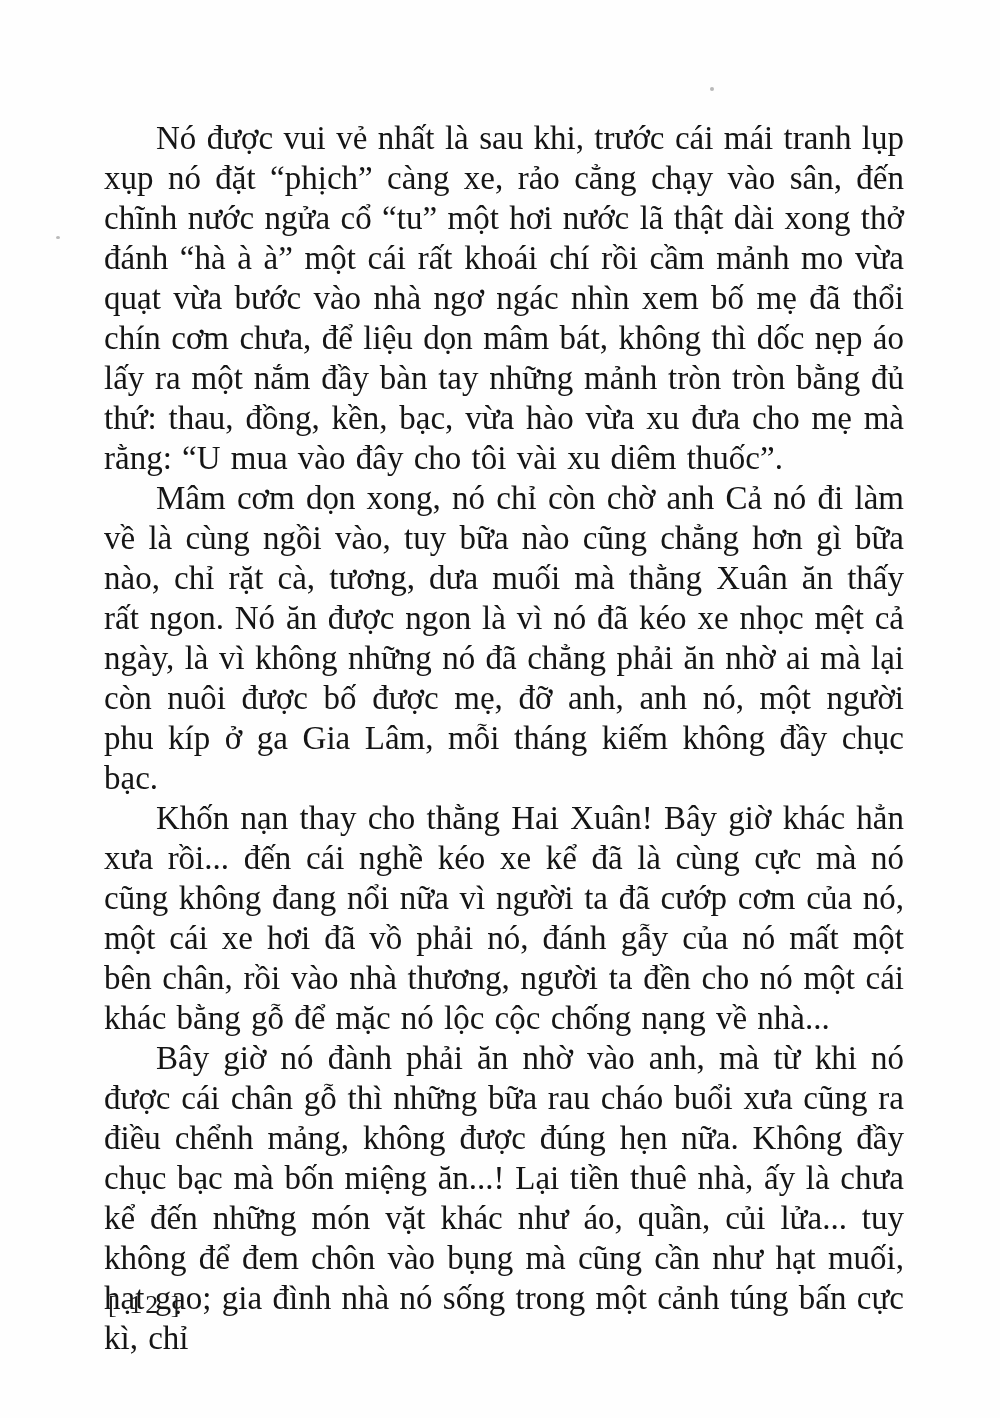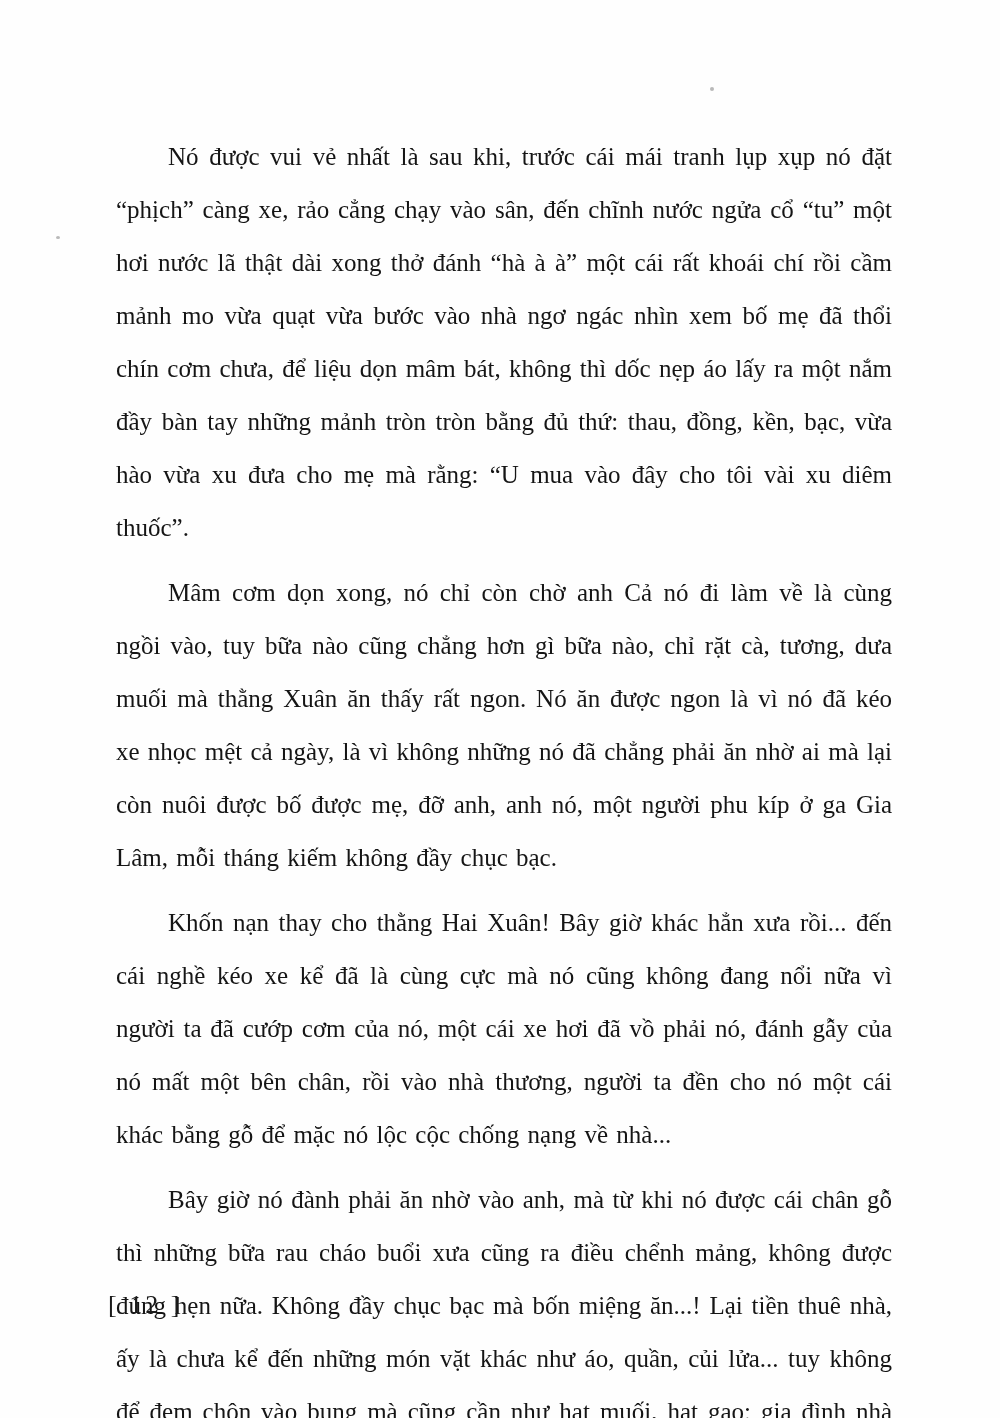--- a/index.html
+++ b/index.html
@@ -16,23 +16,23 @@
     font-family: "Liberation Serif", "DejaVu Serif", serif;
     color: #151515;
   }
   .text-block {
     position: absolute;
     left: 104px;
     top: 118px;
     width: 800px;
   }
   .para {
-    margin: 12px;
-    font-size: 25px;
-    line-height: 53px;
+    margin: 0;
+    font-size: 33px;
+    line-height: 40px;
     text-align: justify;
     text-indent: 52px;
     word-spacing: 2px;
     letter-spacing: 0px;
   }
   .page-number {
     position: absolute;
     left: 108px;
     top: 1290px;
     font-size: 26px;

